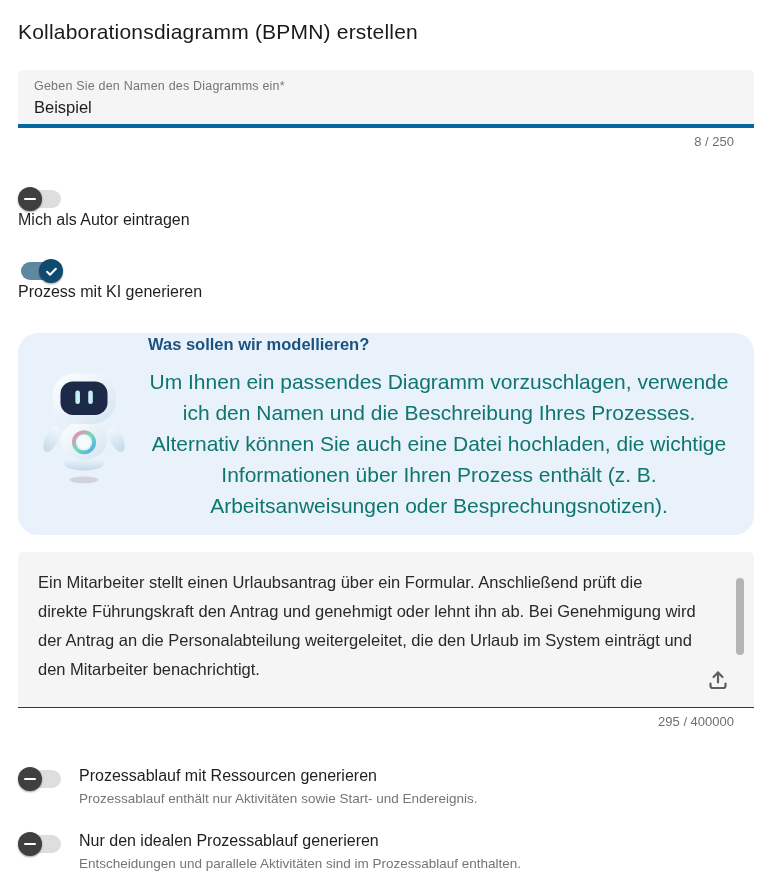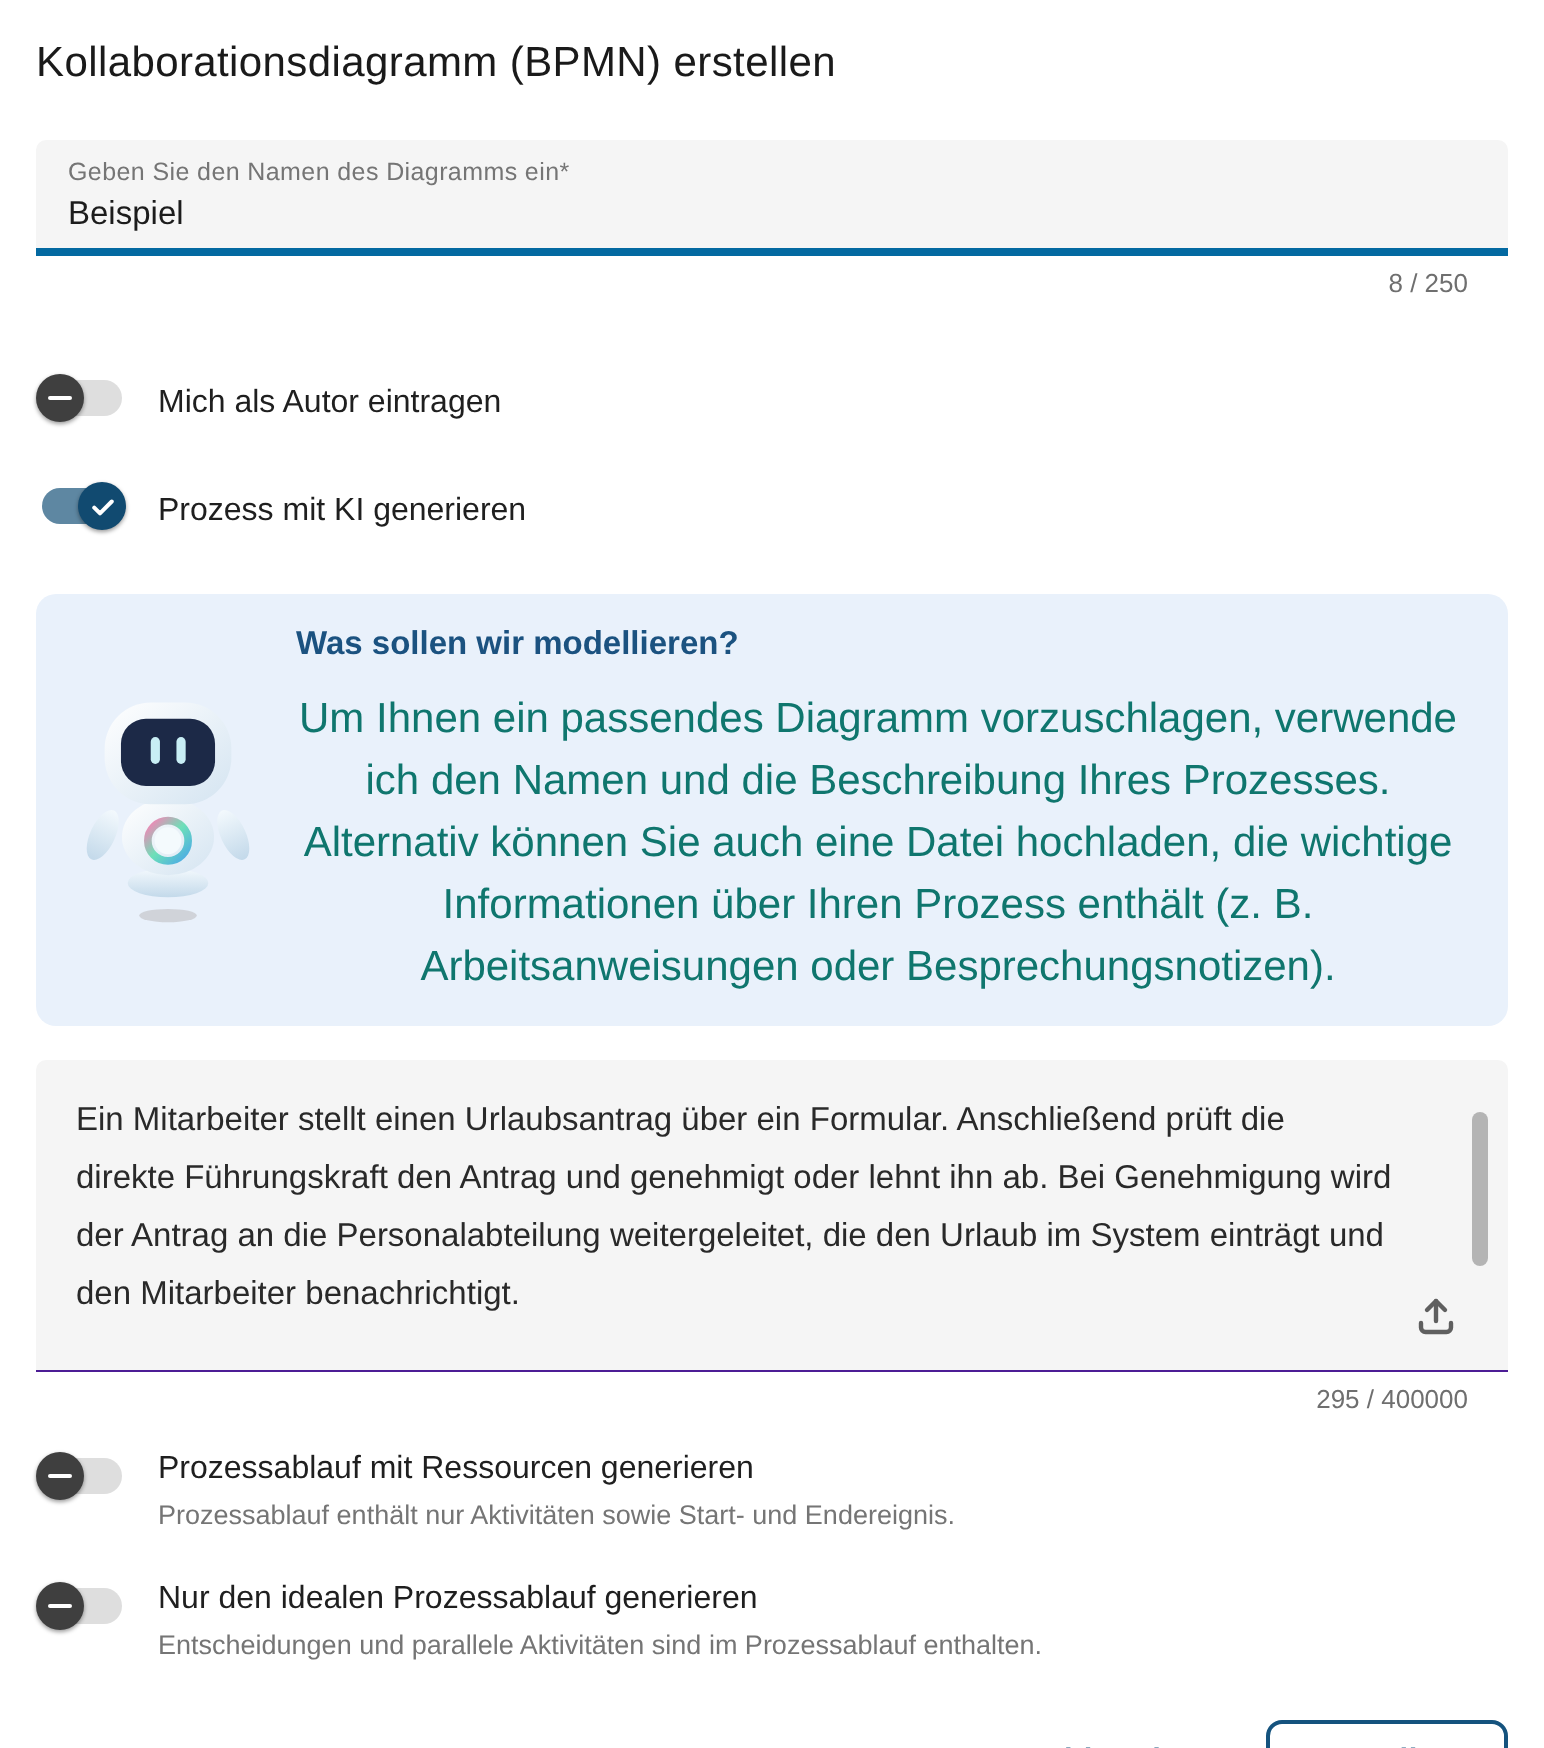--- a/index.html
+++ b/index.html
@@ -27,21 +27,21 @@
   .field-label { font-size: 12.5px; color: #757575; letter-spacing: .2px; }
   .field-value { font-size: 16.5px; color: #1c1c1c; margin-top: 5px; }
 
   .counter-row {
     margin-top: 6px; height: 18px;
     text-align: right; padding-right: 20px;
     font-size: 13px; color: #6f6f6f;
   }
 
   
-  .toggle-row { display: flex; align-items: flex-end; }
+  .toggle-row { display: flex; align-items: flex-start; flex-direction: column; }
   .toggle-row .switch { margin-right: 16px; }
   .toggle-label { font-size: 16px; color: #1f1f1f; }
   .toggle-block { display: flex; align-items: flex-start; }
   .toggle-block .switch { margin-right: 16px; margin-top: 0; }
   .toggle-texts { display: flex; flex-direction: column; }
   .toggle-desc { font-size: 13.5px; color: #757575; margin-top: 6px; }
 
   .switch { position: relative; width: 45px; height: 24px; flex: none; cursor: pointer; }
   .switch .track {
     position: absolute; left: 3px; top: 3px; width: 40px; height: 18px; border-radius: 9px;
@@ -55,24 +55,24 @@
   .switch.state-off .thumb { left: 0; background: #3f3f3f; }
   .switch.state-on  .track { background: #5e87a2; }
   .switch.state-on  .thumb { left: 21px; background: #114a70; }
   .minus-glyph { width: 12px; height: 2.4px; background: #ffffff; border-radius: 1.2px; }
   .check-glyph { width: 15px; height: 15px; display: block; }
 
   
   .info-box {
     margin-top: 32px;
     background: #e9f1fb;
-    border-radius: 10px;
+    border-radius: 20px;
     min-height: 172px;
     display: flex;
-    padding: 14px 24px 14px 14px;
+    padding: 0 24px 14px 14px;
   }
   .robot-wrap { width: 104px; flex: none; display: flex; align-items: center; justify-content: center; }
   .info-content { flex: 1; padding-left: 12px; }
   .info-heading { font-size: 16.5px; font-weight: 700; color: #1b5280; margin-top: 2px; }
   .info-body { font-size: 21px; color: #0f766e; line-height: 31px; margin-top: 12px; text-align: center; }
 
   
   .textarea-box {
     margin-top: 17px;
     background: #f5f5f5;
@@ -106,21 +106,21 @@
   }
   .outline-btn {
     background: #ffffff; cursor: pointer;
     border: 2px solid #15537e; border-radius: 8px;
     font-family: inherit; font-size: 15.5px; font-weight: 700; letter-spacing: .4px;
     color: #15537e; padding: 10px 24px;
   }
 
   .mt-toggle1 { margin-top: 35px; }
   .mt-toggle2 { margin-top: 30px; }
-  .mt-toggle3 { margin-top: 16px; }
+  .mt-toggle3 { margin-top: 35px; }
   .mt-toggle4 { margin-top: 26px; }
 </style>
 </head>
 <body>
 
 <div class="dialog">
 
   <h1 class="dialog-title">Kollaborationsdiagramm (BPMN) erstellen</h1>
 
   <div class="field">

